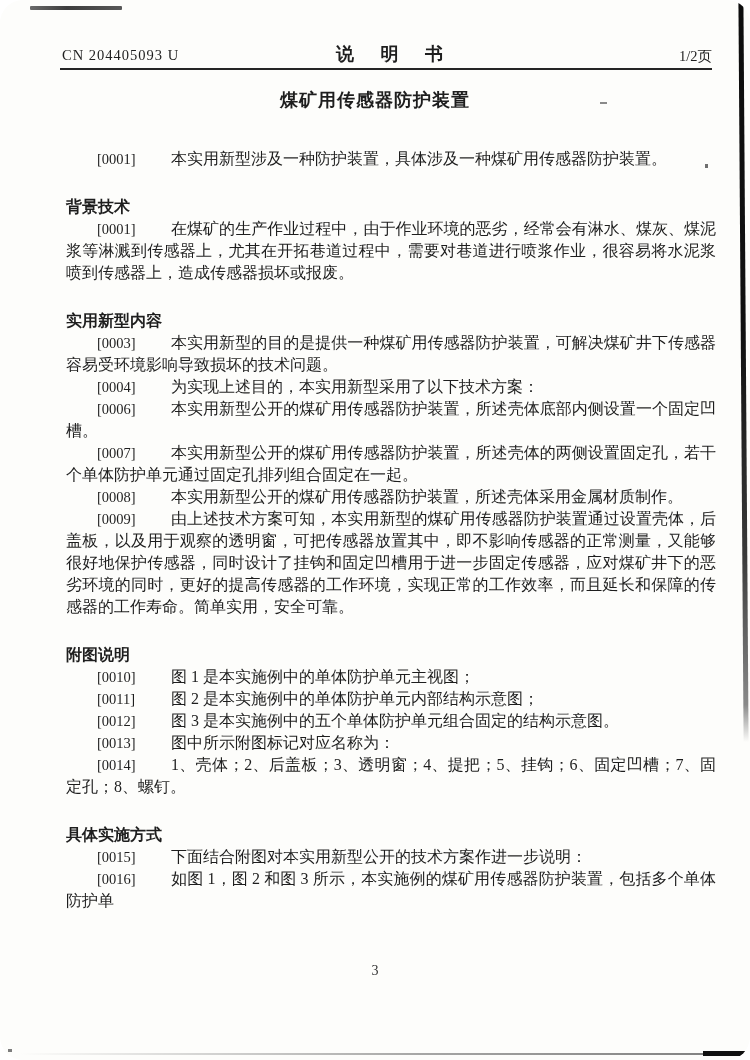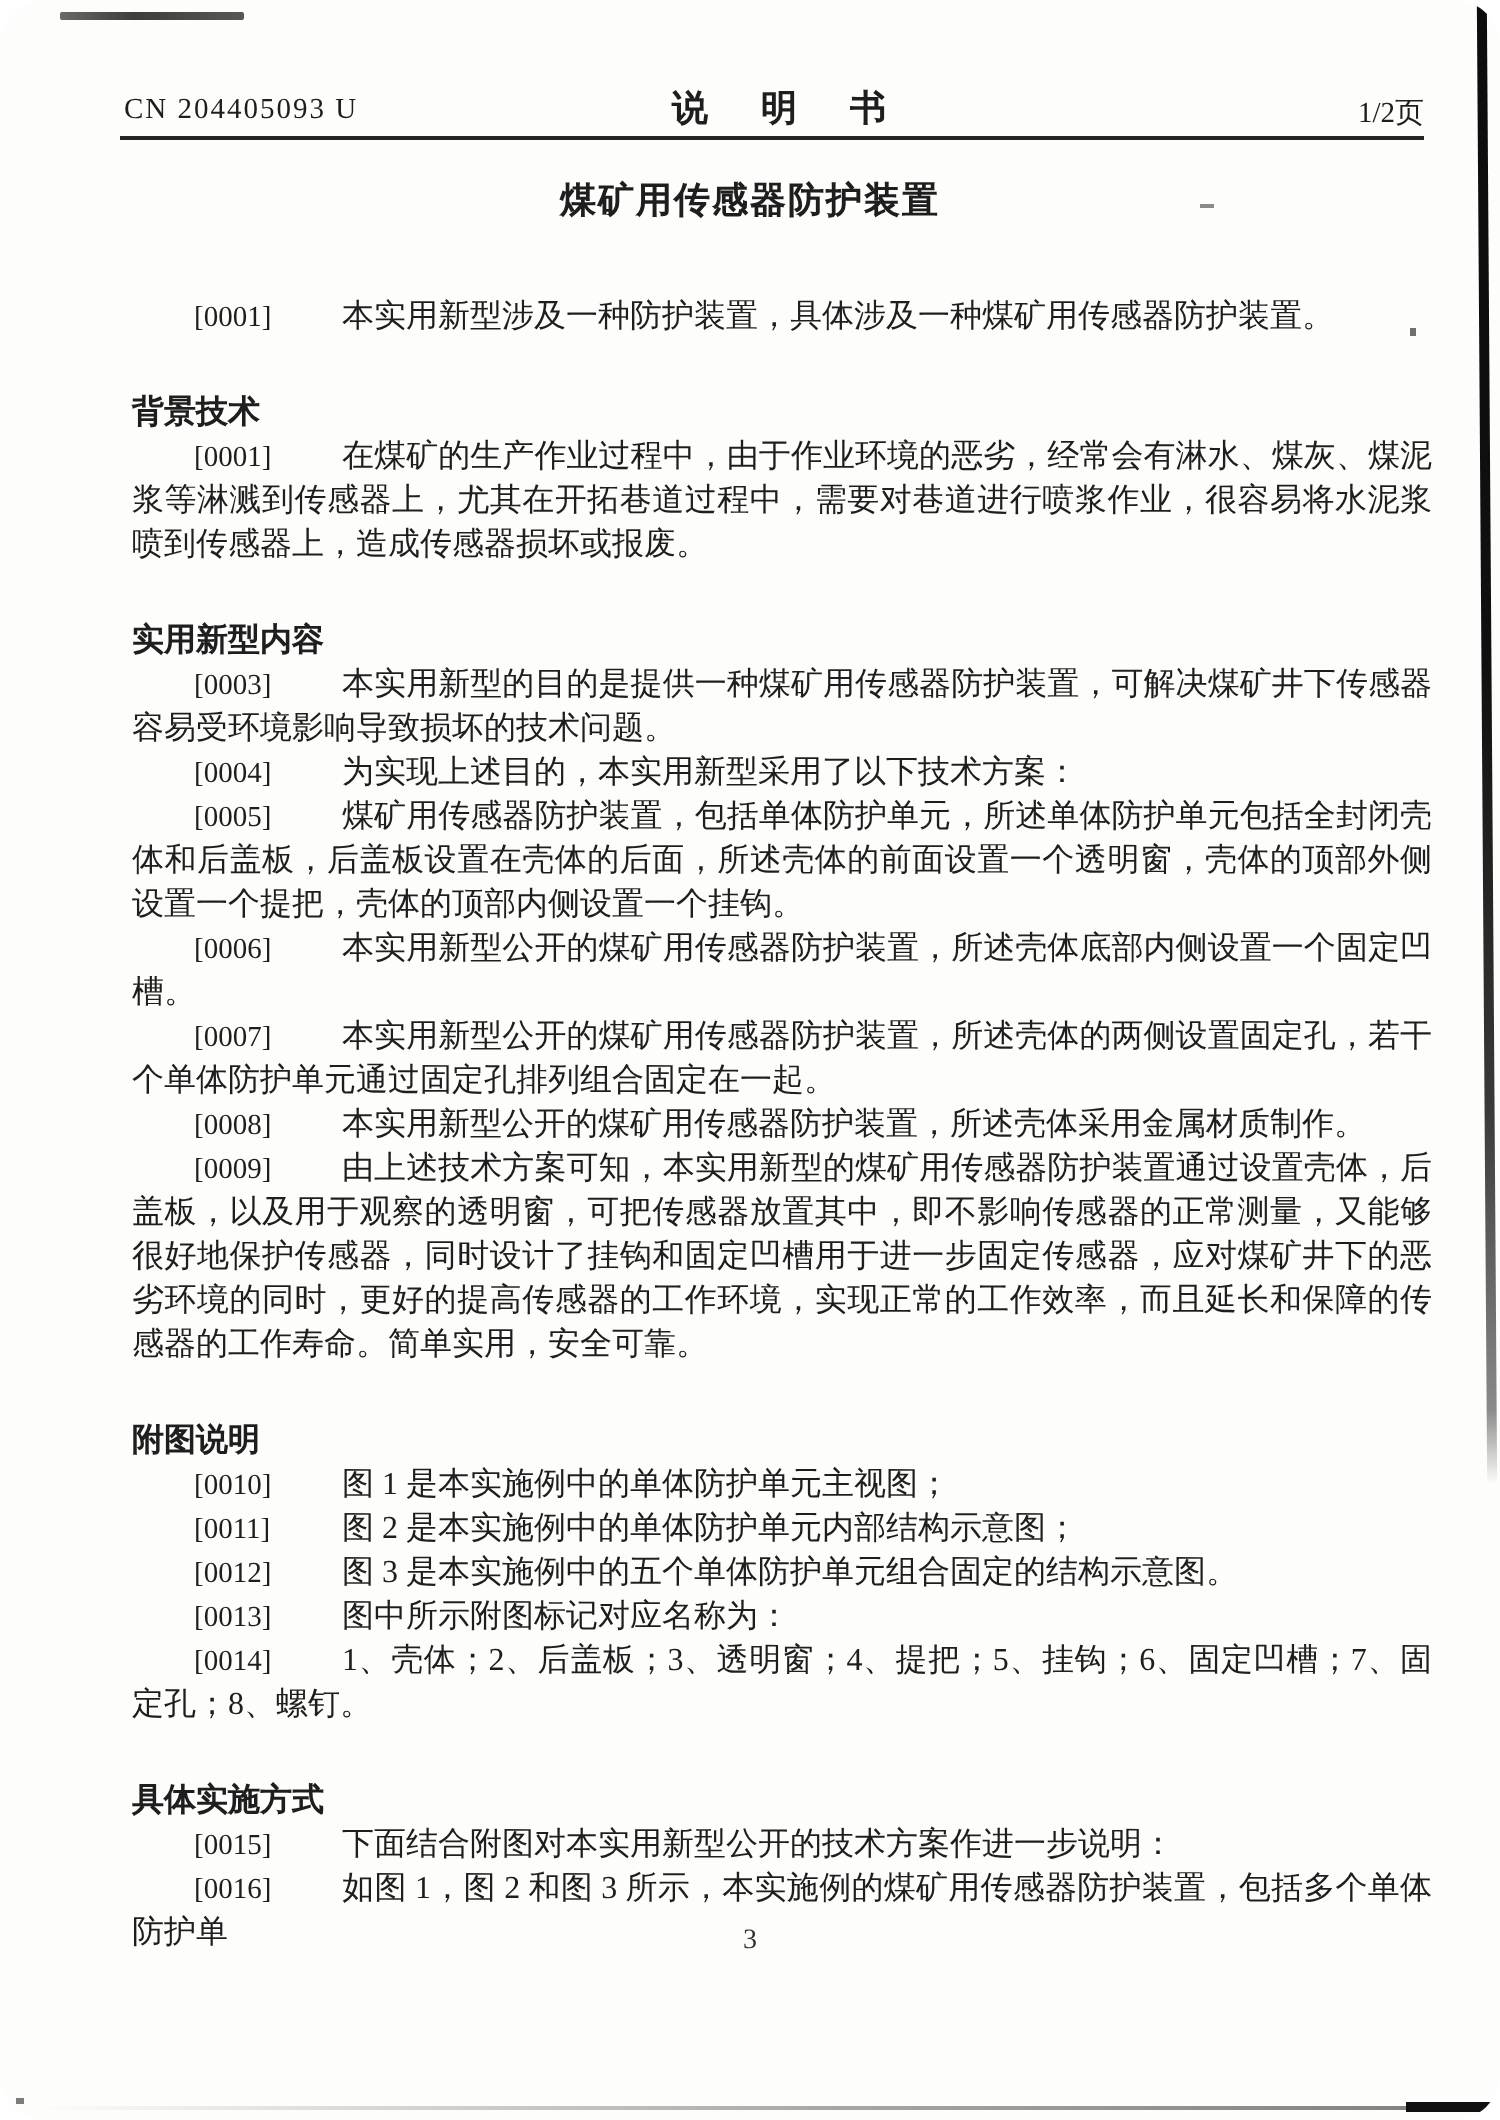--- a/index.html
+++ b/index.html
@@ -56,21 +56,20 @@
 
     <div class="section">
       <h2 class="sec-heading">背景技术</h2>
       <p class="para"><span class="pnum">[0001]</span><span>在煤矿的生产作业过程中，由于作业环境的恶劣，经常会有淋水、煤灰、煤泥浆等淋溅到传感器上，尤其在开拓巷道过程中，需要对巷道进行喷浆作业，很容易将水泥浆喷到传感器上，造成传感器损坏或报废。</span></p>
     </div>
 
     <div class="section">
       <h2 class="sec-heading">实用新型内容</h2>
       <p class="para"><span class="pnum">[0003]</span><span>本实用新型的目的是提供一种煤矿用传感器防护装置，可解决煤矿井下传感器容易受环境影响导致损坏的技术问题。</span></p>
       <p class="para"><span class="pnum">[0004]</span><span>为实现上述目的，本实用新型采用了以下技术方案：</span></p>
-      <p class="para"><span class="pnum">[0005]</span><span>煤矿用传感器防护装置，包括单体防护单元，所述单体防护单元包括全封闭壳体和后盖板，后盖板设置在壳体的后面，所述壳体的前面设置一个透明窗，壳体的顶部外侧设置一个提把，壳体的顶部内侧设置一个挂钩。</span></p>
       <p class="para"><span class="pnum">[0006]</span><span>本实用新型公开的煤矿用传感器防护装置，所述壳体底部内侧设置一个固定凹槽。</span></p>
       <p class="para"><span class="pnum">[0007]</span><span>本实用新型公开的煤矿用传感器防护装置，所述壳体的两侧设置固定孔，若干个单体防护单元通过固定孔排列组合固定在一起。</span></p>
       <p class="para"><span class="pnum">[0008]</span><span>本实用新型公开的煤矿用传感器防护装置，所述壳体采用金属材质制作。</span></p>
       <p class="para"><span class="pnum">[0009]</span><span>由上述技术方案可知，本实用新型的煤矿用传感器防护装置通过设置壳体，后盖板，以及用于观察的透明窗，可把传感器放置其中，即不影响传感器的正常测量，又能够很好地保护传感器，同时设计了挂钩和固定凹槽用于进一步固定传感器，应对煤矿井下的恶劣环境的同时，更好的提高传感器的工作环境，实现正常的工作效率，而且延长和保障的传感器的工作寿命。简单实用，安全可靠。</span></p>
     </div>
 
     <div class="section">
       <h2 class="sec-heading">附图说明</h2>
       <p class="para"><span class="pnum">[0010]</span><span>图 1 是本实施例中的单体防护单元主视图；</span></p>
       <p class="para"><span class="pnum">[0011]</span><span>图 2 是本实施例中的单体防护单元内部结构示意图；</span></p>

